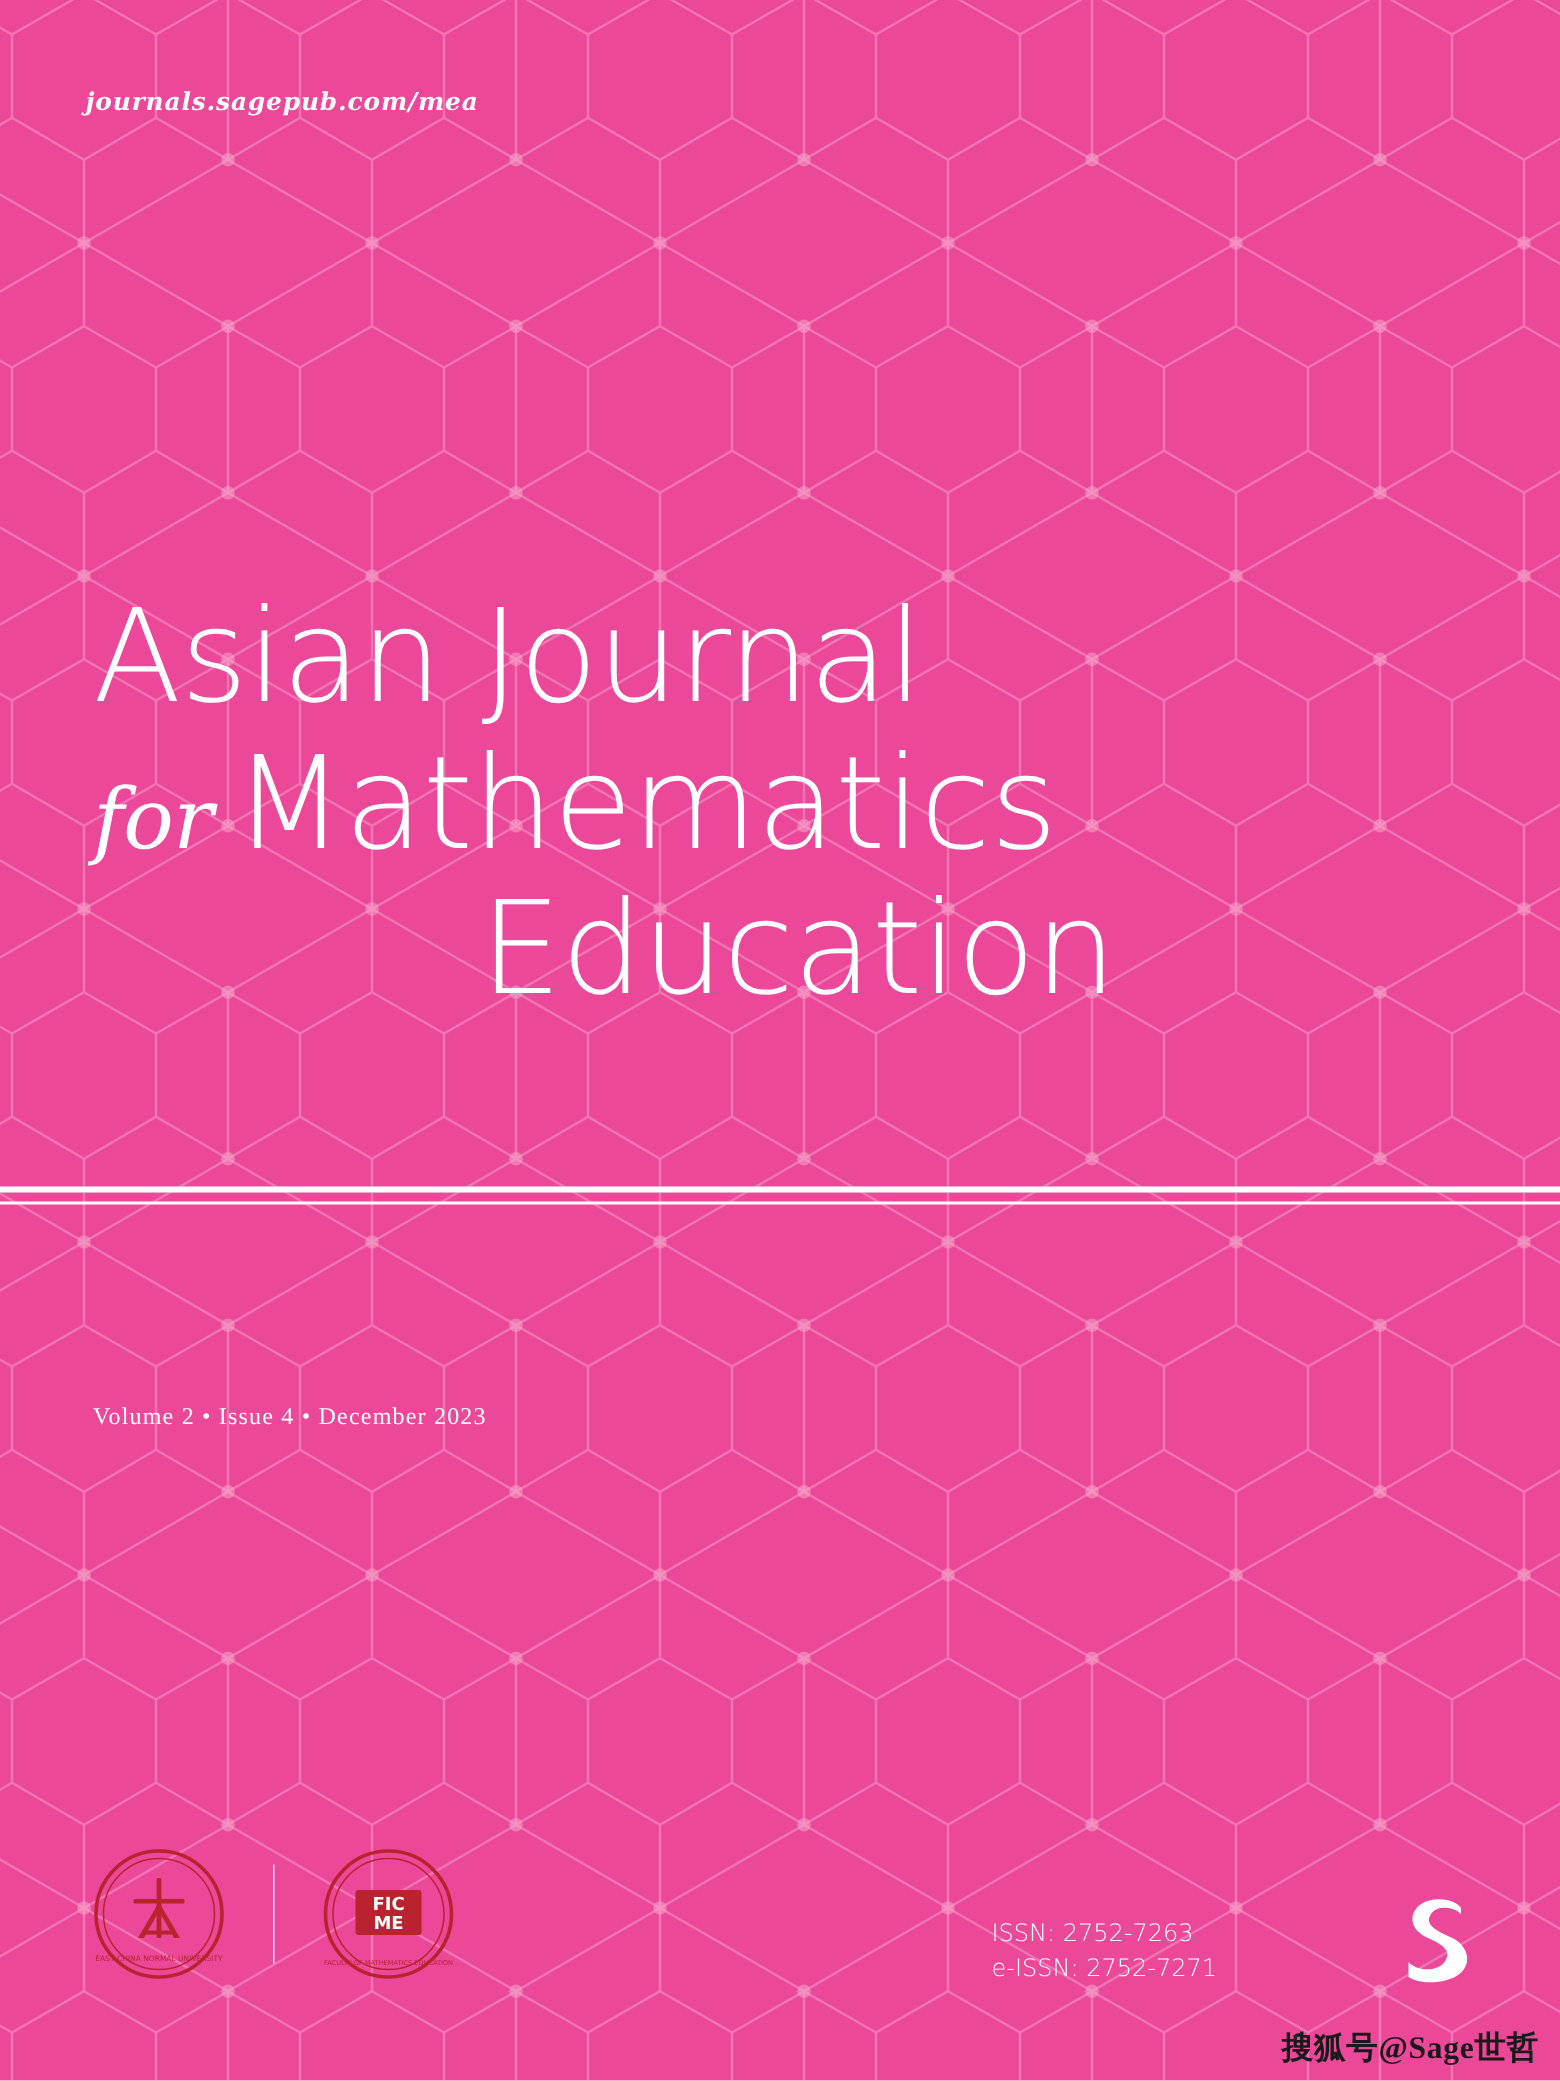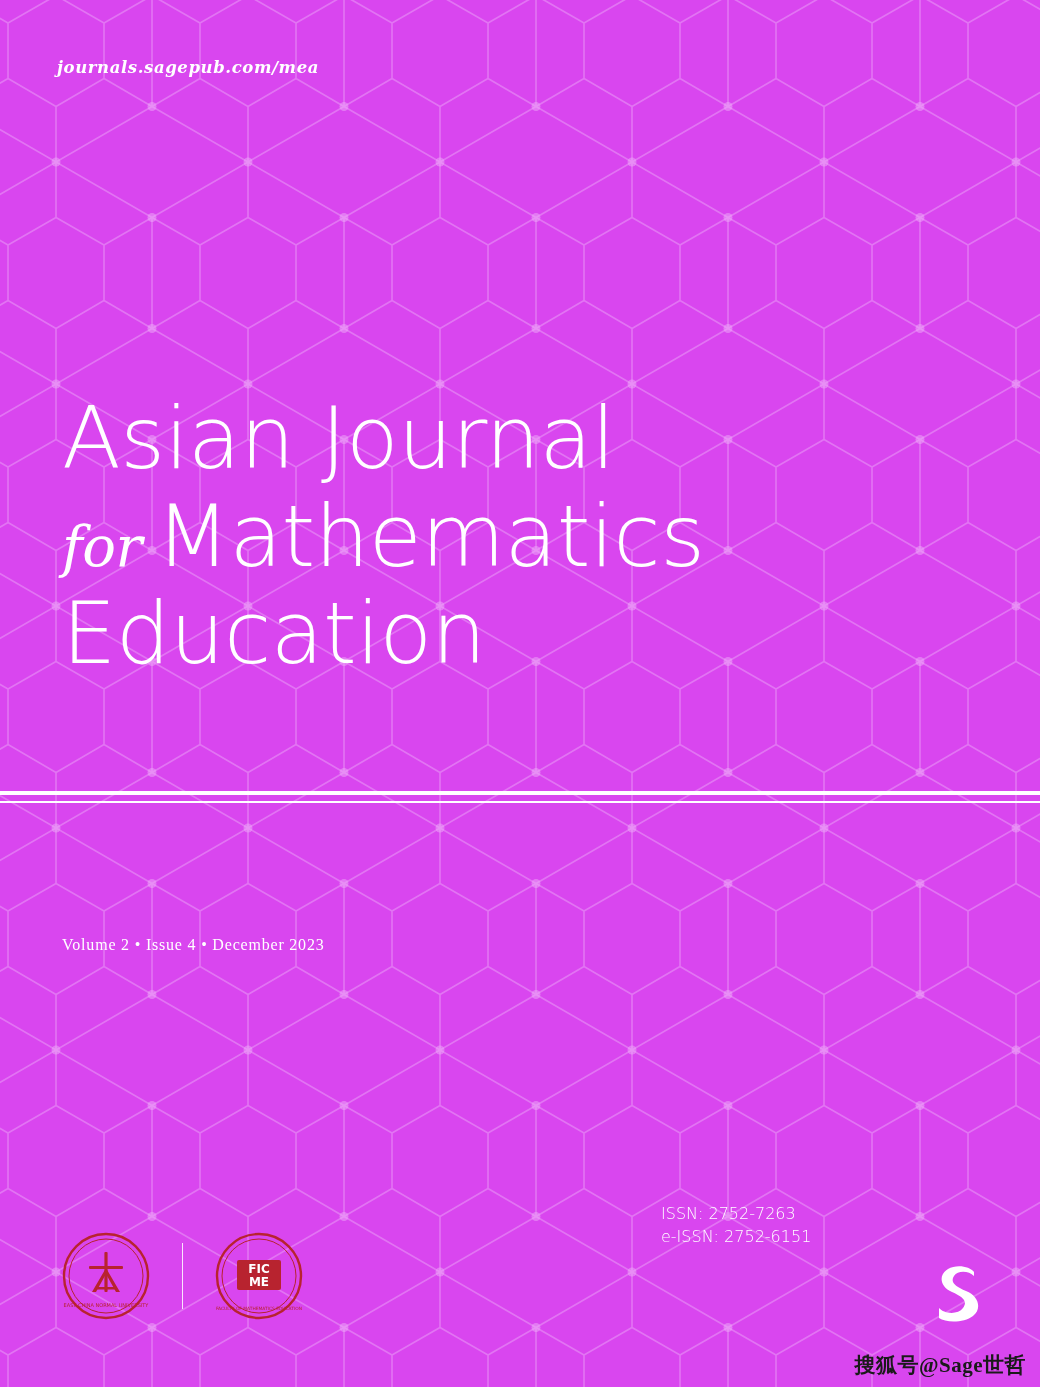--- a/index.html
+++ b/index.html
@@ -11,21 +11,21 @@
     width: 1040px;
     height: 1387px;
     font-family: "Liberation Sans", sans-serif;
     overflow: hidden;
   }
 
   .cover {
     position: relative;
     width: 1040px;
     height: 1387px;
-    background: #d946ef;
+    background: #ec4899;
     overflow: hidden;
   }
 
   
   .hex-bg {
     position: absolute;
     left: 0; top: 0;
     width: 1040px;
     height: 1387px;
     opacity: 0.55;
@@ -57,20 +57,21 @@
     font-size: 86px;
     line-height: 1.02;
     letter-spacing: -0.5px;
     white-space: nowrap;
   }
   .title-line.l2 {
     margin-top: 10px;
   }
   .title-line.l3 {
     margin-top: 10px;
+    text-align: center;
   }
   .for {
     font-style: italic;
     font-family: "DejaVu Serif", serif;
     font-weight: 400;
     font-size: 56px;
     padding-right: 14px;
   }
 
   .rule-top {
@@ -128,21 +129,21 @@
   .logo-sep {
     width: 1px;
     height: 66px;
     background: rgba(255,255,255,0.85);
     margin: 0 32px;
   }
 
   .issn {
     position: absolute;
     left: 661px;
-    top: 1202px;
+    top: 1277px;
     color: #ffffff;
     font-size: 16px;
     line-height: 1.45;
     font-family: "DejaVu Sans", sans-serif;
     font-weight: 300;
   }
 
   .sage-logo {
     position: absolute;
     left: 930px;
@@ -232,21 +233,21 @@
           <text x="44" y="41">FIC</text>
           <text x="44" y="54">ME</text>
         </g>
         <text x="44" y="78" font-size="4.4" fill="#b8232f" text-anchor="middle" font-family="DejaVu Sans, sans-serif">FACULTY OF MATHEMATICS EDUCATION</text>
       </svg>
     </div>
   </div>
 
   <div class="issn">
     <div>ISSN: 2752-7263</div>
-    <div>e-ISSN: 2752-6151</div>
+    <div>e-ISSN: 2752-7271</div>
   </div>
 
   <div class="sage-logo">
     <svg viewBox="0 0 56 62" xmlns="http://www.w3.org/2000/svg">
       <path d="M44 10 C40 4, 26 2, 18 7 C8 13, 10 25, 22 30 C33 35, 38 39, 33 46 C28 53, 14 52, 9 46 L9 56 C16 61, 34 61, 43 54 C52 47, 49 34, 36 29 C25 24, 20 20, 24 14 C28 8, 39 9, 44 14 Z" fill="#ffffff"></path>
     </svg>
   </div>
 
   <div class="watermark">搜狐号@Sage世哲</div>
 

